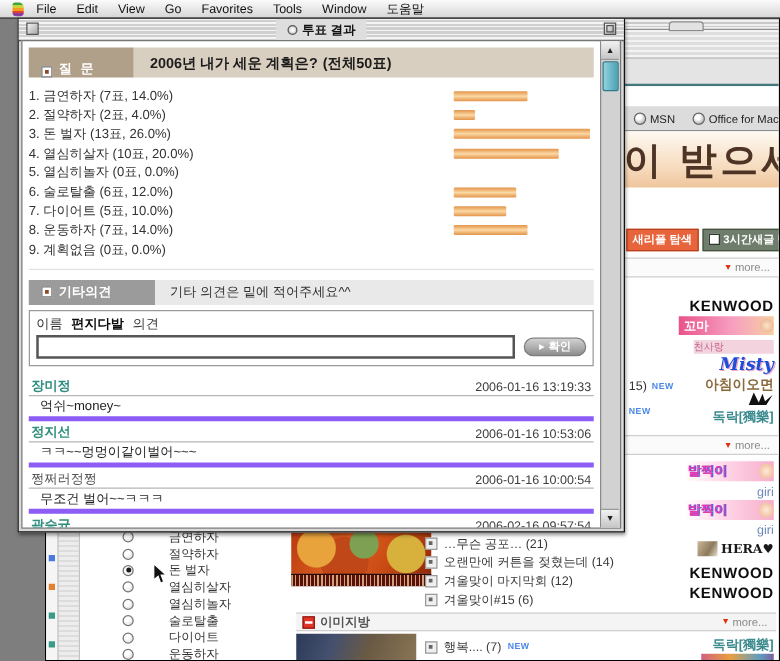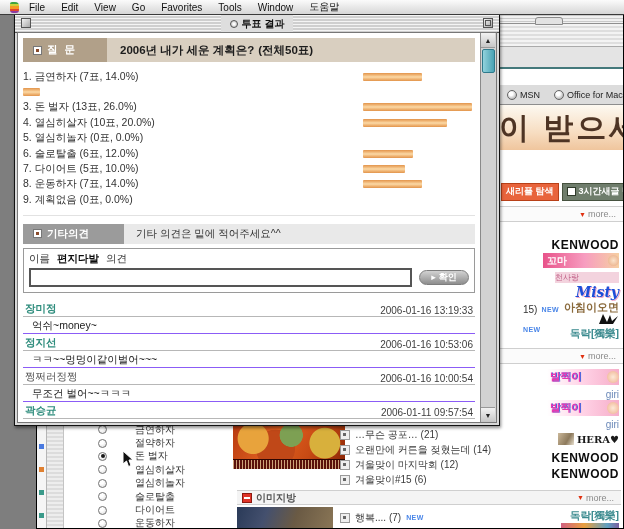--- a/index.html
+++ b/index.html
@@ -67,21 +67,21 @@
     display:flex;align-items:center;padding-left:3px;box-sizing:border-box;
     font-size:10.5px;font-weight:bold;color:#e météo;}
   .ad-baljjigi .txt{color:#e838b0;text-shadow:1px 0 #4a6ae0;}
   .ad-baljjigi .face{margin-left:auto;width:12px;height:12px;border-radius:50%;background:radial-gradient(#fde9d8,#eeb08c);}
   .ad-giri{font-size:10px;color:#6a88b8;padding-left:32px;}
   .ad-hera{display:flex;align-items:center;gap:3px;font-family:"DejaVu Serif","Liberation Serif",serif;
     font-size:10px;font-weight:bold;color:#1a1a1a;}
   .hera-thumb{width:16px;height:12px;background:linear-gradient(120deg,#cbb89a,#8d7a5c 60%,#e8e0d0);}
   .ad-img-strip{width:58px;height:9px;background:linear-gradient(90deg,#d06080,#e8a040 40%,#5f9fc0 80%,#7a5fa0);}
 
-  .frag{position:absolute;left:466px;font-size:10px;color:#333;display:flex;align-items:center;gap:4px;padding-left:20px;}
+  .frag{position:absolute;left:466px;font-size:10px;color:#333;display:flex;align-items:center;gap:4px;}
   .new-tag{color:#4a86e8;font-size:7px;font-weight:bold;letter-spacing:.4px;}
 
   
   .side-icons{position:absolute;left:0;top:276px;bottom:0;width:9px;background:#f5f5f5;border-right:1px solid #b5b5b5;}
   .side-icons i{display:block;width:5px;height:5px;margin:18px auto 0 auto;}
   .side-pins{position:absolute;left:10px;top:276px;bottom:0;width:16px;border-right:1px solid #c4c4c4;
     background:repeating-linear-gradient(180deg,#ededed 0 2px,#dcdcdc 2px 4px);}
 
   
   .radio-list{position:absolute;left:55px;top:273px;}
@@ -138,21 +138,21 @@
     font-size:7px;color:#222;background:linear-gradient(#f2f2f2,#c6c6c6);}
   .sb-up{top:0;border-bottom:1px solid #999;}
   .sb-down{bottom:0;border-top:1px solid #999;}
   .sb-thumb{position:absolute;left:1px;top:16px;width:11px;height:22px;border-radius:2px;
     background:linear-gradient(90deg,#92d2dc,#49a2b4);border:1px solid #2e7a8c;}
 
   .dlg-main{position:absolute;left:0;right:16px;top:0;bottom:0;padding:5px 5px 0 5px;overflow:hidden;}
   .q-header{display:flex;height:24px;}
   .sec-label{display:flex;align-items:center;gap:5px;padding-left:10px;box-sizing:border-box;
     color:#fff;font-size:10.5px;font-weight:bold;white-space:nowrap;}
-  .q-label{width:84px;background:#b1a089;letter-spacing:2px;}
+  .q-label{width:84px;background:#b1a089;letter-spacing:2px;align-items:flex-end;}
   .sec-icon{width:9px;height:9px;background:#fff;border:1px solid #777;box-sizing:border-box;position:relative;flex:none;}
   .sec-icon:after{content:"";position:absolute;left:2px;top:2px;width:3px;height:3px;background:#8a4a2a;}
   .q-body{flex:1;background:#d9cfc0;display:flex;align-items:center;padding-left:13px;
     font-size:11.5px;font-weight:bold;color:#1c1c1c;gap:4px;}
   .q-total{font-weight:bold;}
   .poll-list{margin-top:7px;}
   .poll-row{display:flex;align-items:center;height:15.4px;}
   .poll-text{width:340px;font-size:10.5px;color:#333;flex:none;white-space:nowrap;}
   .poll-bar{height:8px;border-radius:1px;
     background:linear-gradient(180deg,#e2944b 0,#f2bc7e 30%,#fbd9a6 50%,#f2bc7e 70%,#e2944b 100%);}
@@ -169,21 +169,21 @@
   .fb-btn{margin-left:7px;width:50px;height:15px;border-radius:8px;border:1px solid #7d7d7d;box-sizing:border-box;
     background:linear-gradient(180deg,#d2d2d2,#8e8e8e);color:#fff;font-size:9px;font-weight:bold;
     display:flex;align-items:center;justify-content:center;gap:3px;}
   .comments{margin-top:7px;}
   .c-name-row{display:flex;justify-content:space-between;align-items:flex-end;height:16px;
     border-bottom:1px solid #b7b7b7;padding:0 2px;}
   .c-name{font-size:10.5px;font-weight:bold;color:#2f8d7d;}
   .c-name.muted{color:#555;font-weight:normal;}
   .c-date{font-size:10px;color:#3d3d3d;}
   .c-text{height:16px;line-height:16px;padding-left:9px;font-size:10.5px;color:#222;
-    border-bottom:1px solid #8b5cf6;white-space:nowrap;}
+    border-bottom:4px solid #8b5cf6;white-space:nowrap;}
 
   
   .cursor{position:absolute;left:122px;top:450px;z-index:60;}
 </style>
 </head>
 <body>
 
 <div id="screen">
 
   <div class="browser">
@@ -376,20 +376,21 @@
             <span class="q-total">(전체50표)</span>
           </span>
         </div>
 
         <div class="poll-list">
           <div class="poll-row">
               <span class="poll-text">1. 금연하자 (7표, 14.0%)</span>
               <span class="poll-bar" style="width: 58.8px;"></span>
             </div>
           <div class="poll-row">
+              <span class="poll-text">2. 절약하자 (2표, 4.0%)</span>
               <span class="poll-bar" style="width: 16.8px;"></span>
             </div>
           <div class="poll-row">
               <span class="poll-text">3. 돈 벌자 (13표, 26.0%)</span>
               <span class="poll-bar" style="width: 109.2px;"></span>
             </div>
           <div class="poll-row">
               <span class="poll-text">4. 열심히살자 (10표, 20.0%)</span>
               <span class="poll-bar" style="width: 84px;"></span>
             </div>
@@ -458,21 +459,21 @@
           <div>
             <div class="c-name-row">
               <span class="c-name muted">쩡쩌러정쩡</span>
               <span class="c-date">2006-01-16 10:00:54</span>
             </div>
             <div class="c-text">무조건 벌어~~ㅋㅋㅋ</div>
           </div>
           <div>
             <div class="c-name-row">
               <span class="c-name">곽승균</span>
-              <span class="c-date">2006-01-11 09:57:54</span>
+              <span class="c-date">2006-02-16 09:57:54</span>
             </div>
           </div>
         </div>
 
       </div>
 
       <div class="dlg-scroll">
         <span class="sb-btn sb-up">▲</span>
         <span class="sb-thumb"></span>
         <span class="sb-btn sb-down">▼</span>

